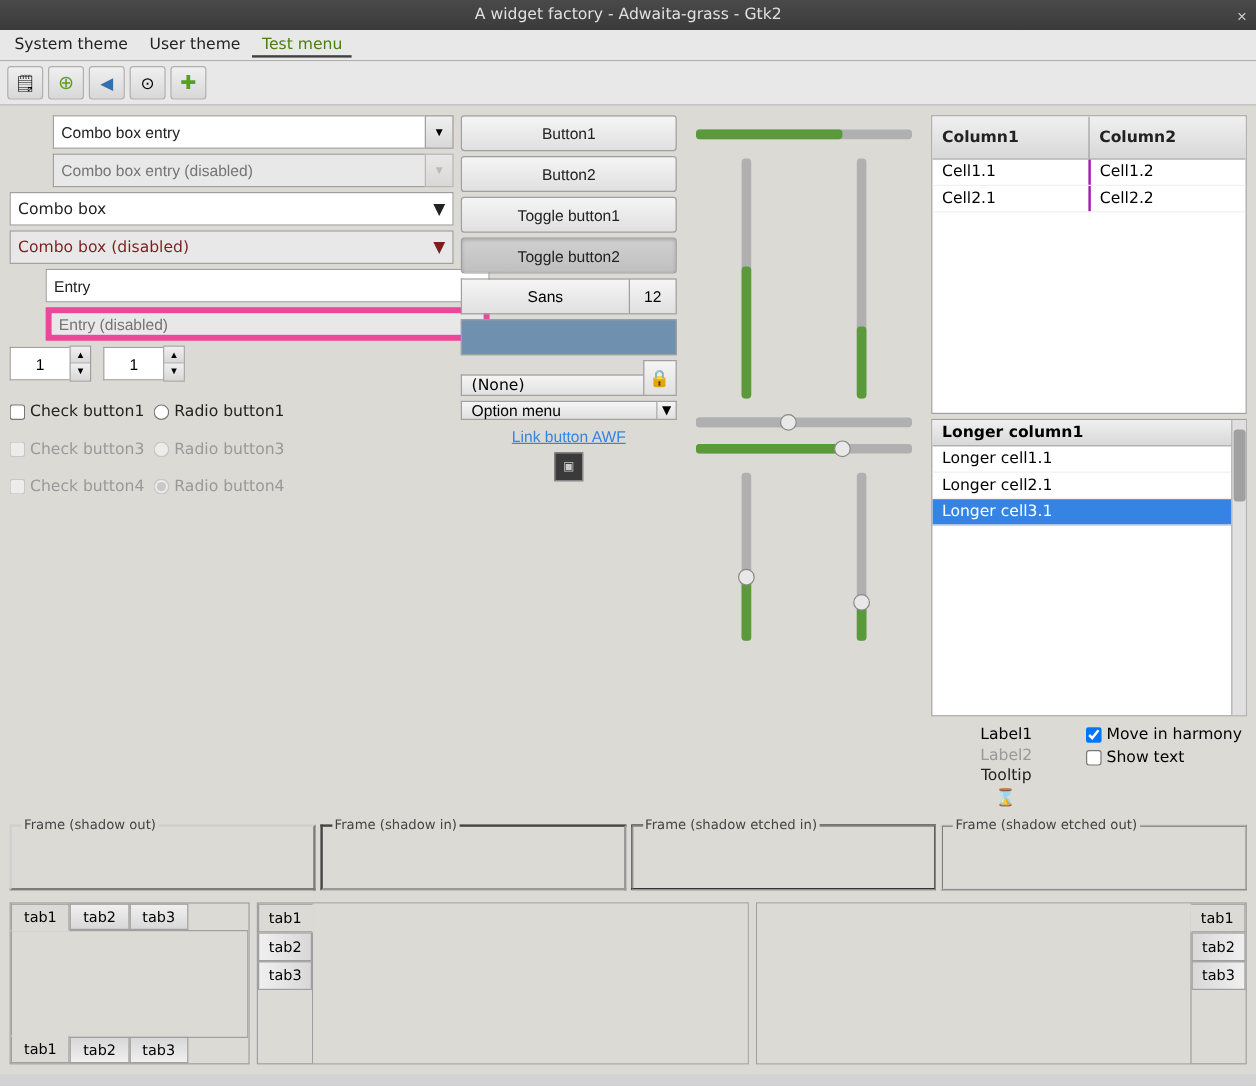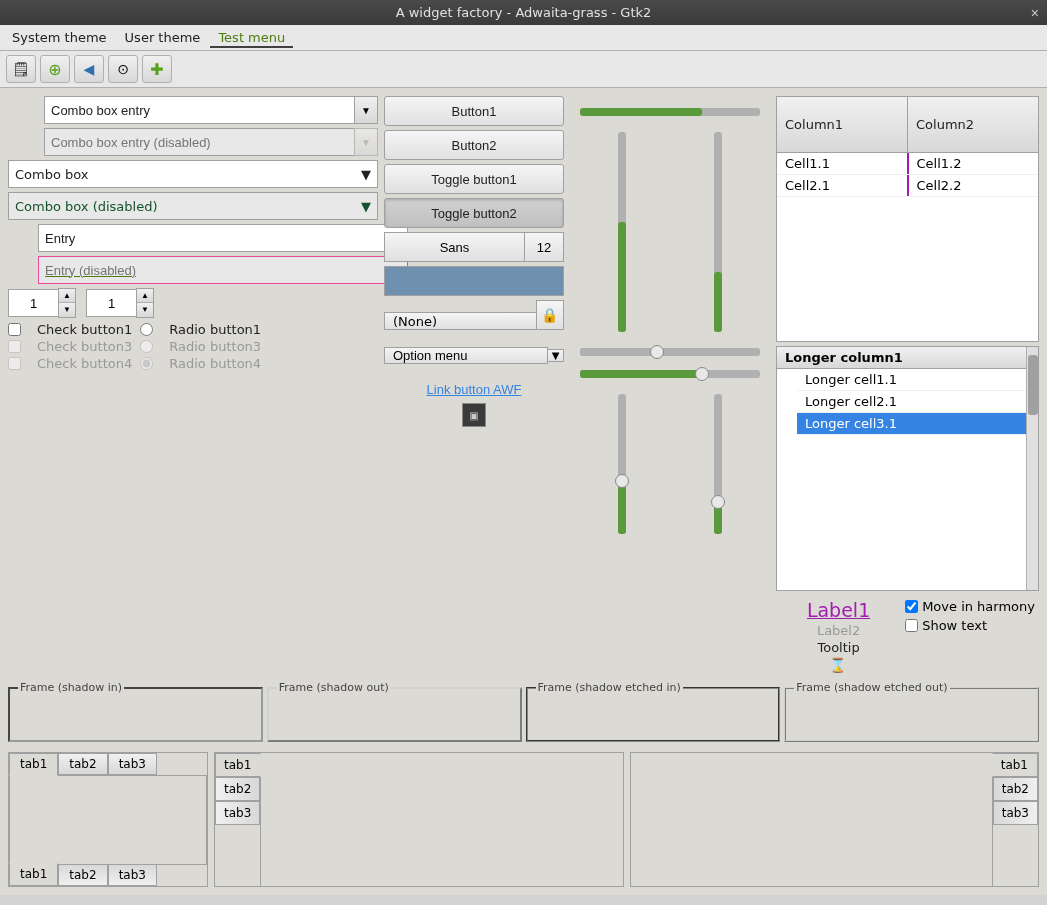--- a/index.html
+++ b/index.html
@@ -142,39 +142,38 @@
       padding: 0 6px;
       font-size: 13px;
       color: #222;
       display: flex;
       align-items: center;
       justify-content: space-between;
       cursor: pointer;
     }
     .combo-full.disabled {
       background: #e8e8e8;
-      color: #14532d;
+      color: #7f1d1d;
     }
 
     
     .entry-field {
       width: 100%;
       height: 28px;
       border: 1px solid #a0a0a0;
       background: white;
       padding: 0 6px;
       font-size: 13px;
       color: #222;
       margin-left: 30px;
     }
     .entry-field.disabled {
       background: #e8e8e8;
       color: #4d7c0f;
-      border: 1px solid #ec4899;
-      text-decoration: underline;
+      border: 5px solid #ec4899;
     }
 
     
     .spinner-row {
       display: flex;
       gap: 10px;
     }
     .spinner {
       display: flex;
       align-items: center;
@@ -216,23 +215,24 @@
       gap: 2px;
     }
     .check-radio-row {
       display: flex;
       gap: 8px;
       align-items: center;
     }
     .check-label, .radio-label {
       display: flex;
       align-items: center;
-      gap: 16px;
+      gap: 4px;
       font-size: 13px;
       color: #222;
+      margin-top: 14px;
     }
     .check-label.disabled, .radio-label.disabled { color: #999; }
 
     
     #mid-col {
       display: flex;
       flex-direction: column;
       gap: 4px;
       width: 180px;
     }
@@ -304,22 +304,21 @@
       background: linear-gradient(to bottom, #f5f5f5, #e0e0e0);
       display: flex;
       align-items: center;
       justify-content: center;
       cursor: pointer;
       font-size: 14px;
     }
 
     .option-menu-row {
       display: flex;
-      height: 42px;
-      align-items: center;
+      height: 16px;
     }
     .option-menu-btn {
       flex: 1;
       border: 1px solid #a0a0a0;
       background: linear-gradient(to bottom, #f5f5f5, #e0e0e0);
       font-size: 13px;
       cursor: pointer;
       display: flex;
       align-items: center;
       padding: 0 8px;
@@ -384,46 +383,45 @@
       border: 1px solid #a0a0a0;
       flex: 1;
       overflow: hidden;
     }
     .tree-header {
       display: flex;
       background: linear-gradient(to bottom, #f0f0f0, #d8d8d8);
       border-bottom: 1px solid #a0a0a0;
     }
     .tree-col-header {
-      padding: 20px 8px;
+      padding: 10px 8px;
       border-right: 1px solid #a0a0a0;
-      font-weight: normal;
+      font-weight: bold;
       font-size: 13px;
       color: #222;
       flex: 1;
     }
     .tree-row {
       display: flex;
       border-bottom: 1px solid #f0f0f0;
     }
     .tree-cell {
       padding: 3px 8px;
       flex: 1;
       font-size: 13px;
       border-right: 2px solid #a21caf;
     }
     .longer-tree-row {
       padding: 3px 8px;
       font-size: 13px;
       border-bottom: 1px solid #f0f0f0;
       cursor: pointer;
-      margin-left: 20px;
     }
     .longer-tree-row.selected { background: #3584e4; color: white; }
-    .label1 { font-size: 19px; color: #a21caf; text-decoration: underline; }
+    .label1 { font-size: 13px; color: #000000; }
     .label2 { font-size: 13px; color: #999; }
     .tooltip-label { font-size: 13px; color: #222; }
     .check-row2 {
       display: flex;
       align-items: center;
       gap: 4px;
       font-size: 13px;
     }
 
     
@@ -677,25 +675,25 @@
           <label class="check-row2">
             <input type="checkbox" style="">
             <span>Show text</span>
           </label>
         </div>
       </div>
     </div>
   </div>
 
   <div id="frames-section" style="display:flex;gap:4px;height:55px;margin-top:4px;">
+    <div style="flex:1;border:2px outset #d0d0d0;background:#dcdad5;position:relative;">
+      <span style="position:absolute;top:-8px;left:8px;background:#dcdad5;padding:0 2px;font-size:11px;color:#444;">Frame (shadow out)</span>
+    </div>
     <div style="flex:1;border:2px inset #999;background:#dcdad5;position:relative;">
       <span style="position:absolute;top:-8px;left:8px;background:#dcdad5;padding:0 2px;font-size:11px;color:#444;">Frame (shadow in)</span>
-    </div>
-    <div style="flex:1;border:2px outset #d0d0d0;background:#dcdad5;position:relative;">
-      <span style="position:absolute;top:-8px;left:8px;background:#dcdad5;padding:0 2px;font-size:11px;color:#444;">Frame (shadow out)</span>
     </div>
     <div style="flex:1;border:2px groove #888;background:#dcdad5;position:relative;">
       <span style="position:absolute;top:-8px;left:8px;background:#dcdad5;padding:0 2px;font-size:11px;color:#444;">Frame (shadow etched in)</span>
     </div>
     <div style="flex:1;border:2px ridge #d0d0d0;background:#dcdad5;position:relative;">
       <span style="position:absolute;top:-8px;left:8px;background:#dcdad5;padding:0 2px;font-size:11px;color:#444;">Frame (shadow etched out)</span>
     </div>
   </div>
 
   <div id="tabs-section" style="display:flex;gap:6px;height:135px;margin-top:4px;">

